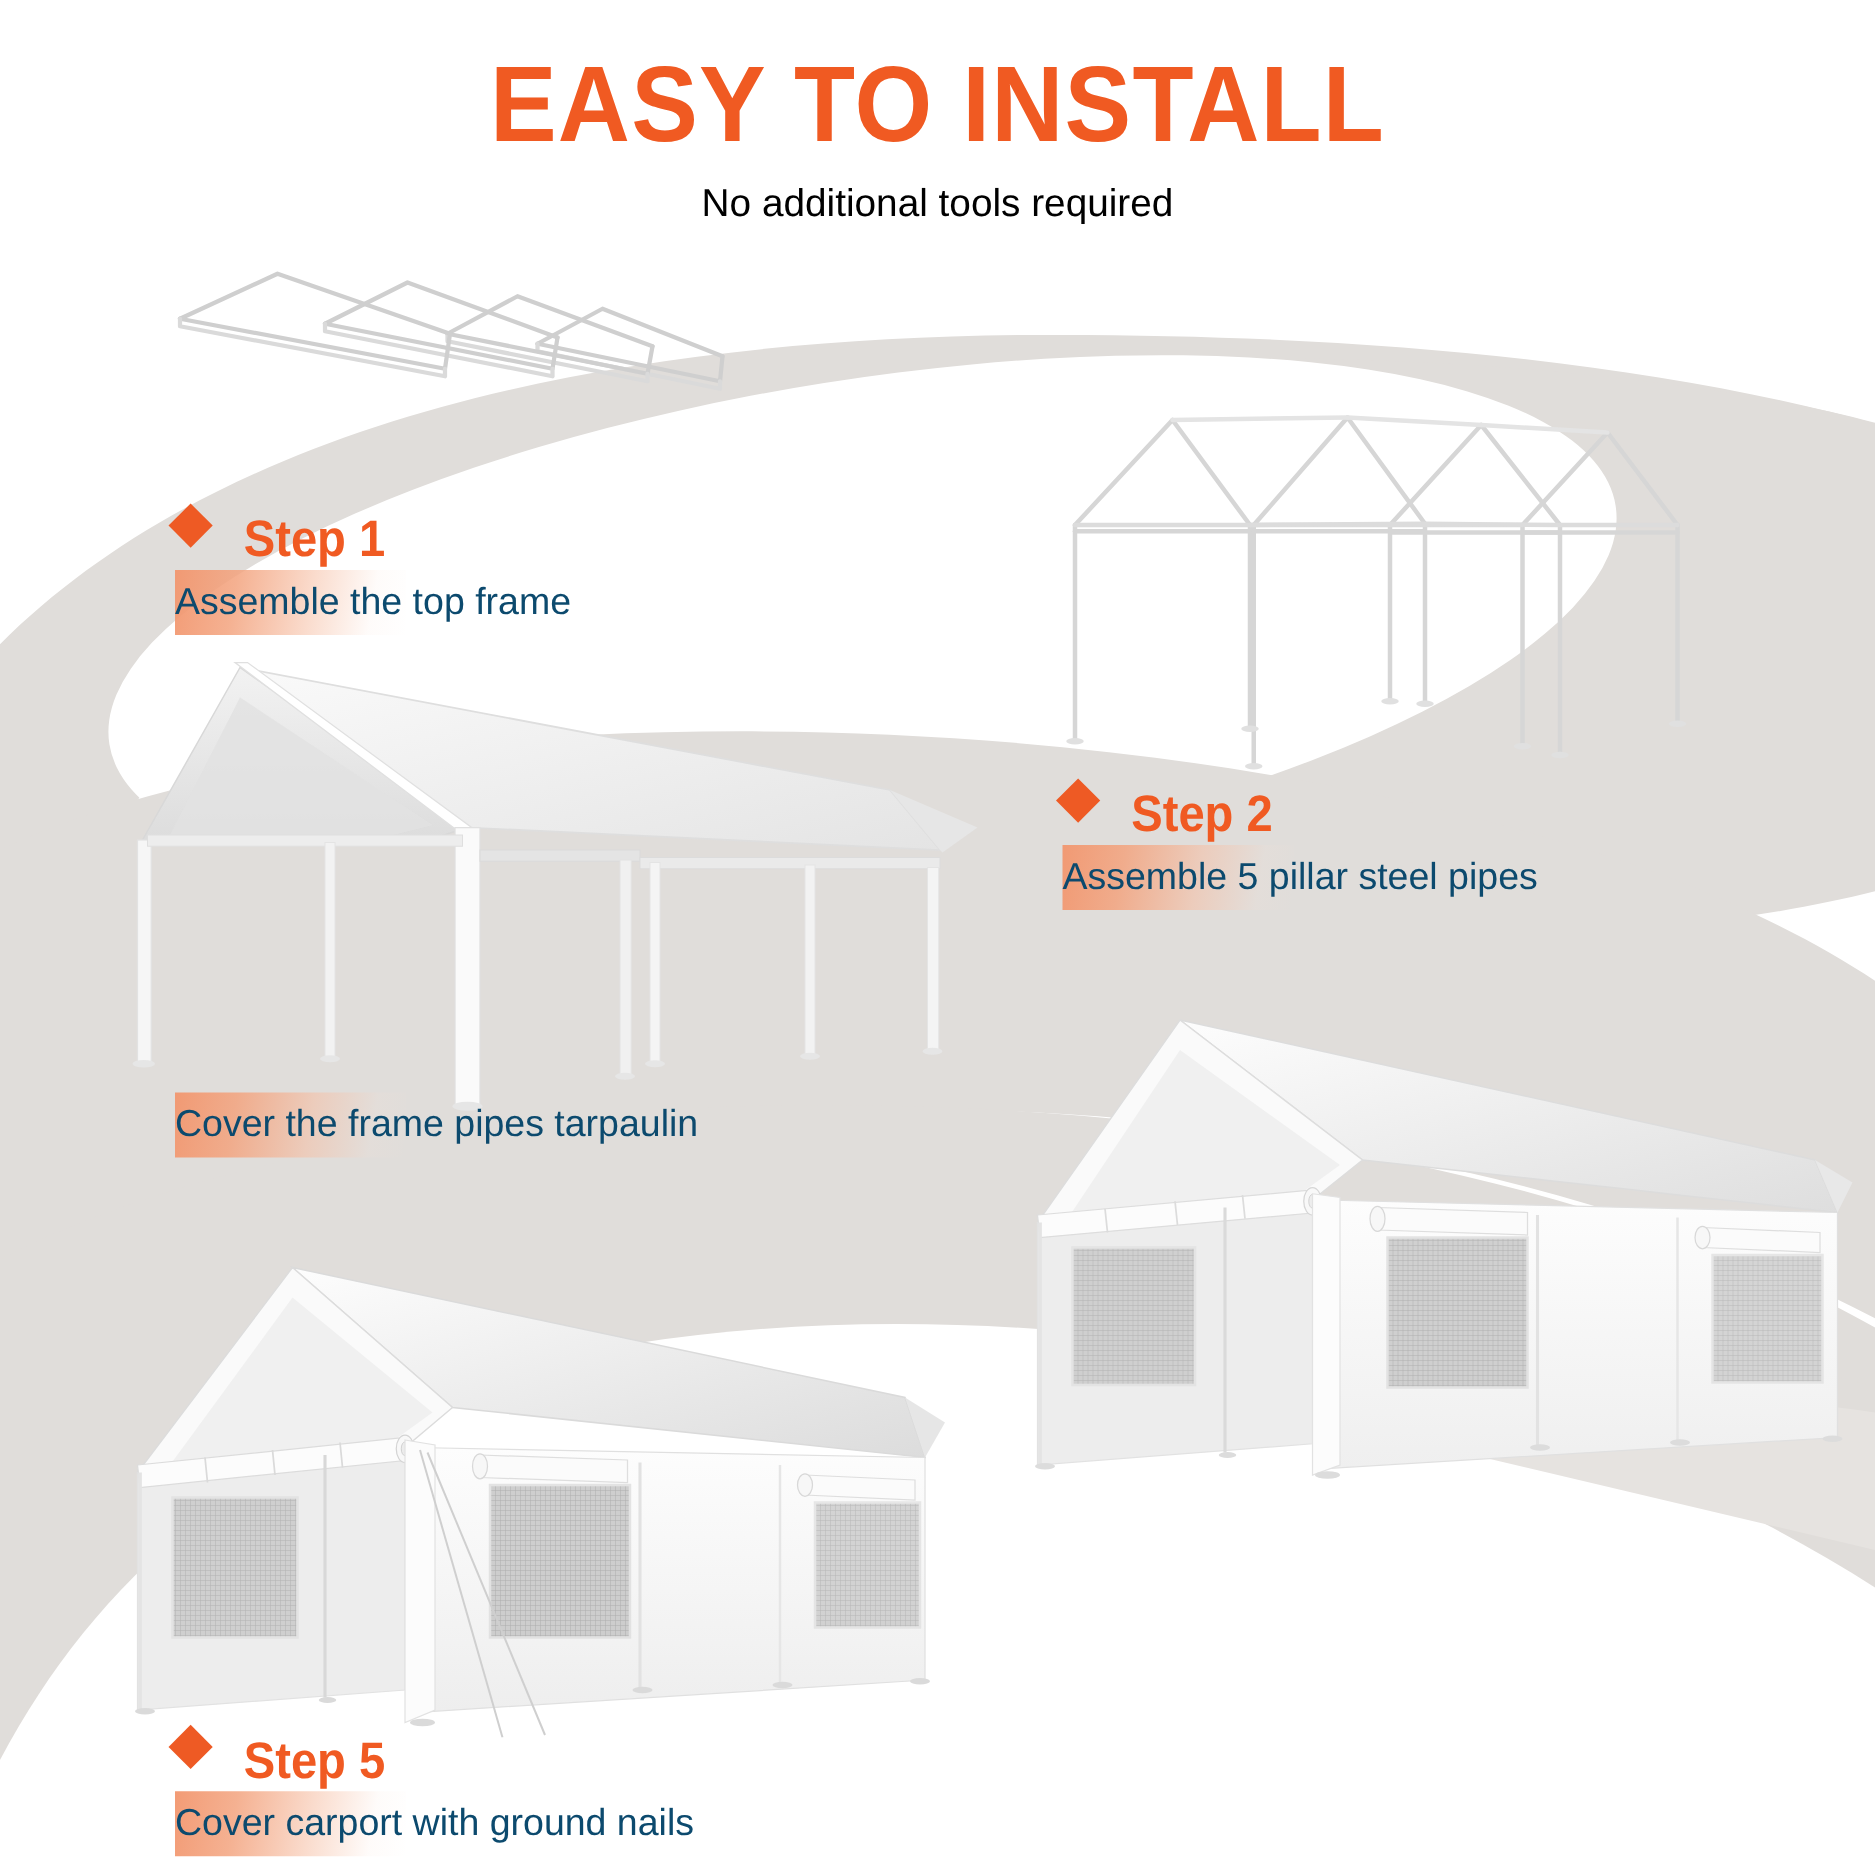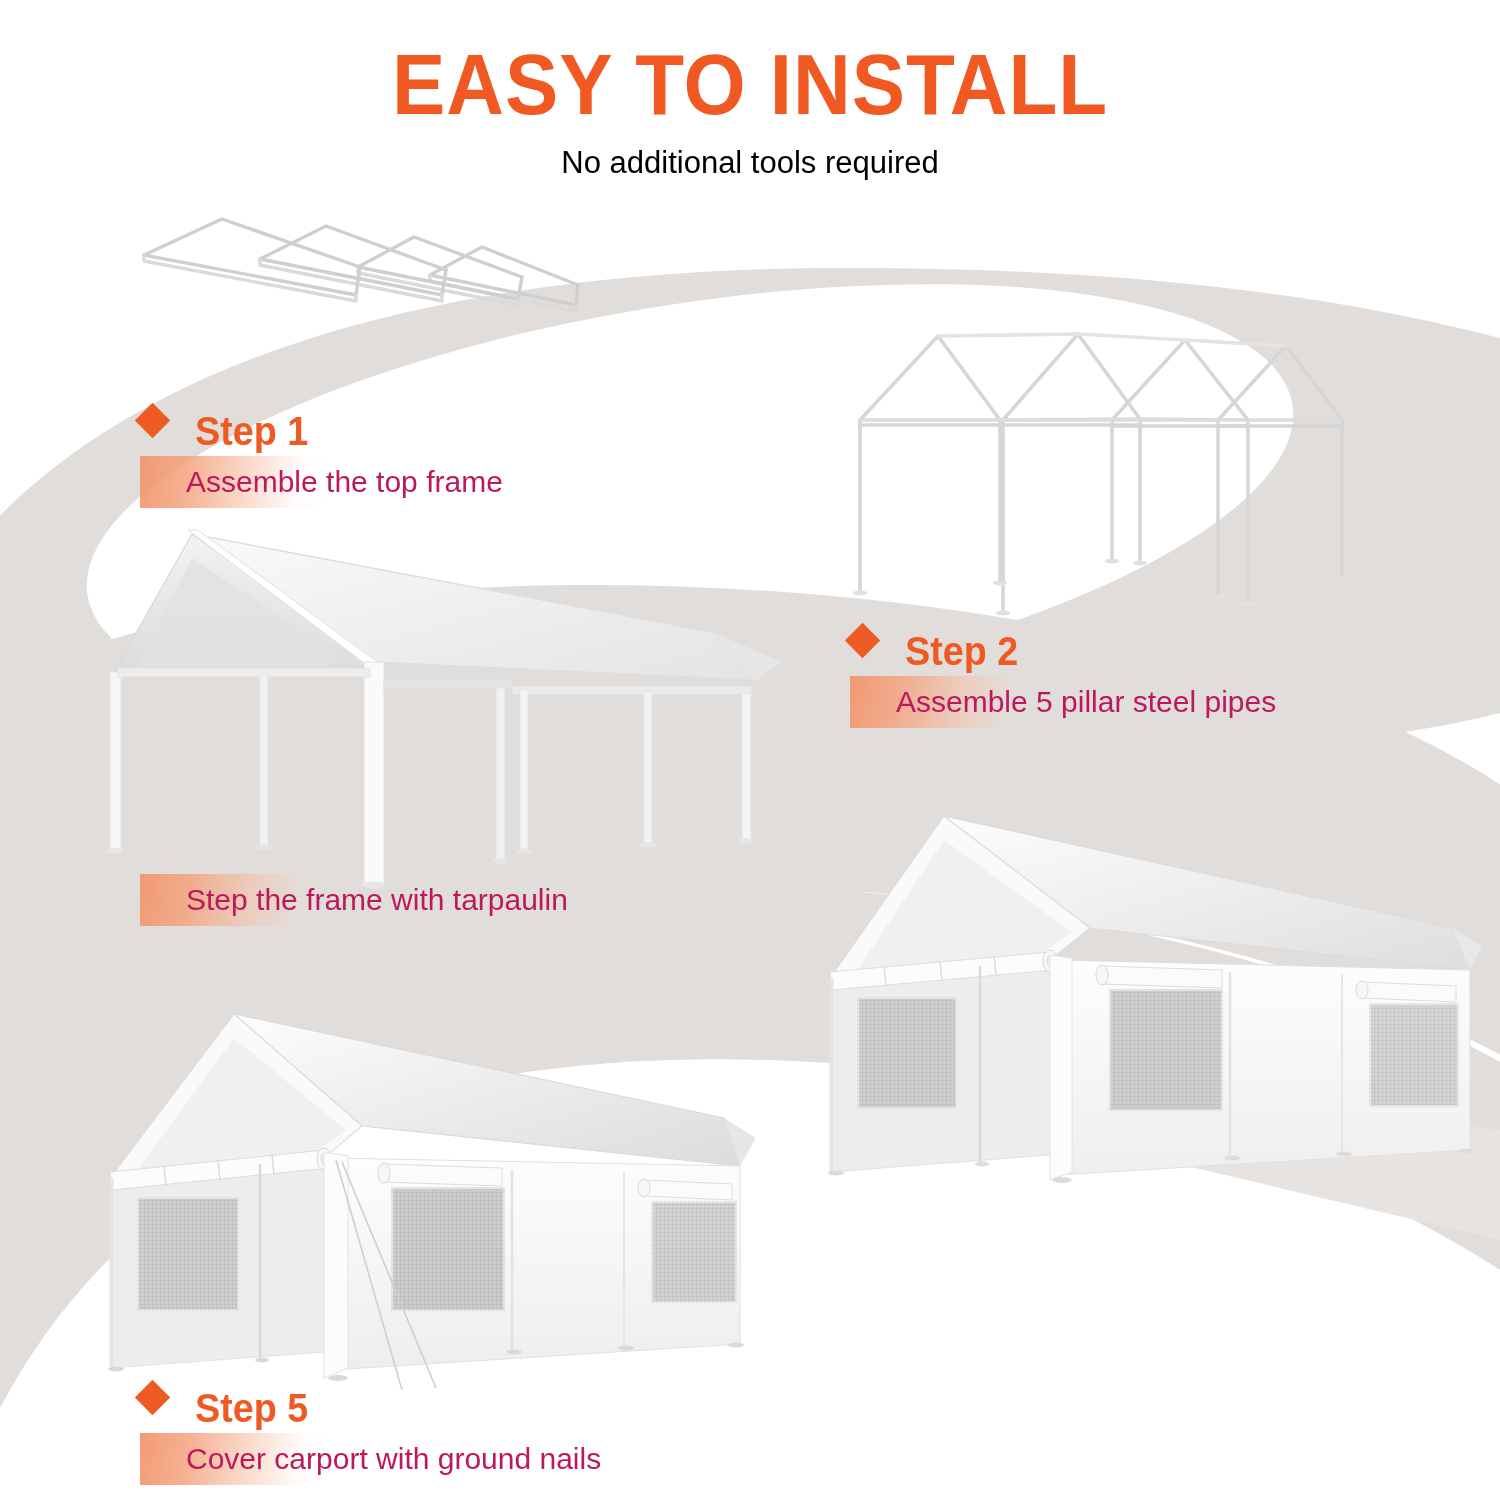--- a/index.html
+++ b/index.html
@@ -87,24 +87,23 @@
     width: 185px; height: 52px;
     background: linear-gradient(100deg,
         rgba(242,150,110,0.95) 0%,
         rgba(243,163,126,0.85) 26%,
         rgba(246,190,163,0.55) 58%,
         rgba(250,225,212,0.12) 84%,
         rgba(255,255,255,0) 100%);
   }
   .step-desc {
     position: relative;
-    padding-left: 46px;
     font-size: 30px;
     line-height: 52px;
-    color: #be185d;
+    color: #0c4a6e;
     white-space: nowrap;
   }
 
   
   .illus { position: absolute; z-index: 20; }
 </style>
 </head>
 <body>
 
 <div id="page">
@@ -432,21 +431,21 @@
     </div>
     <div class="step-body">
       <span class="grad-bar"></span>
       <span class="step-desc">Assemble 5 pillar steel pipes</span>
     </div>
   </div>
 
   <div class="step" style="left:140px; top:870px;">
     <div class="step-body">
       <span class="grad-bar"></span>
-      <span class="step-desc">Step the frame with tarpaulin</span>
+      <span class="step-desc">Cover the frame pipes tarpaulin</span>
     </div>
   </div>
 
 
   <div class="step" style="left:140px; top:1355px;">
     <div class="step-head">
       <span class="diamond"></span>
       <span class="step-title">Step 5</span>
     </div>
     <div class="step-body">

